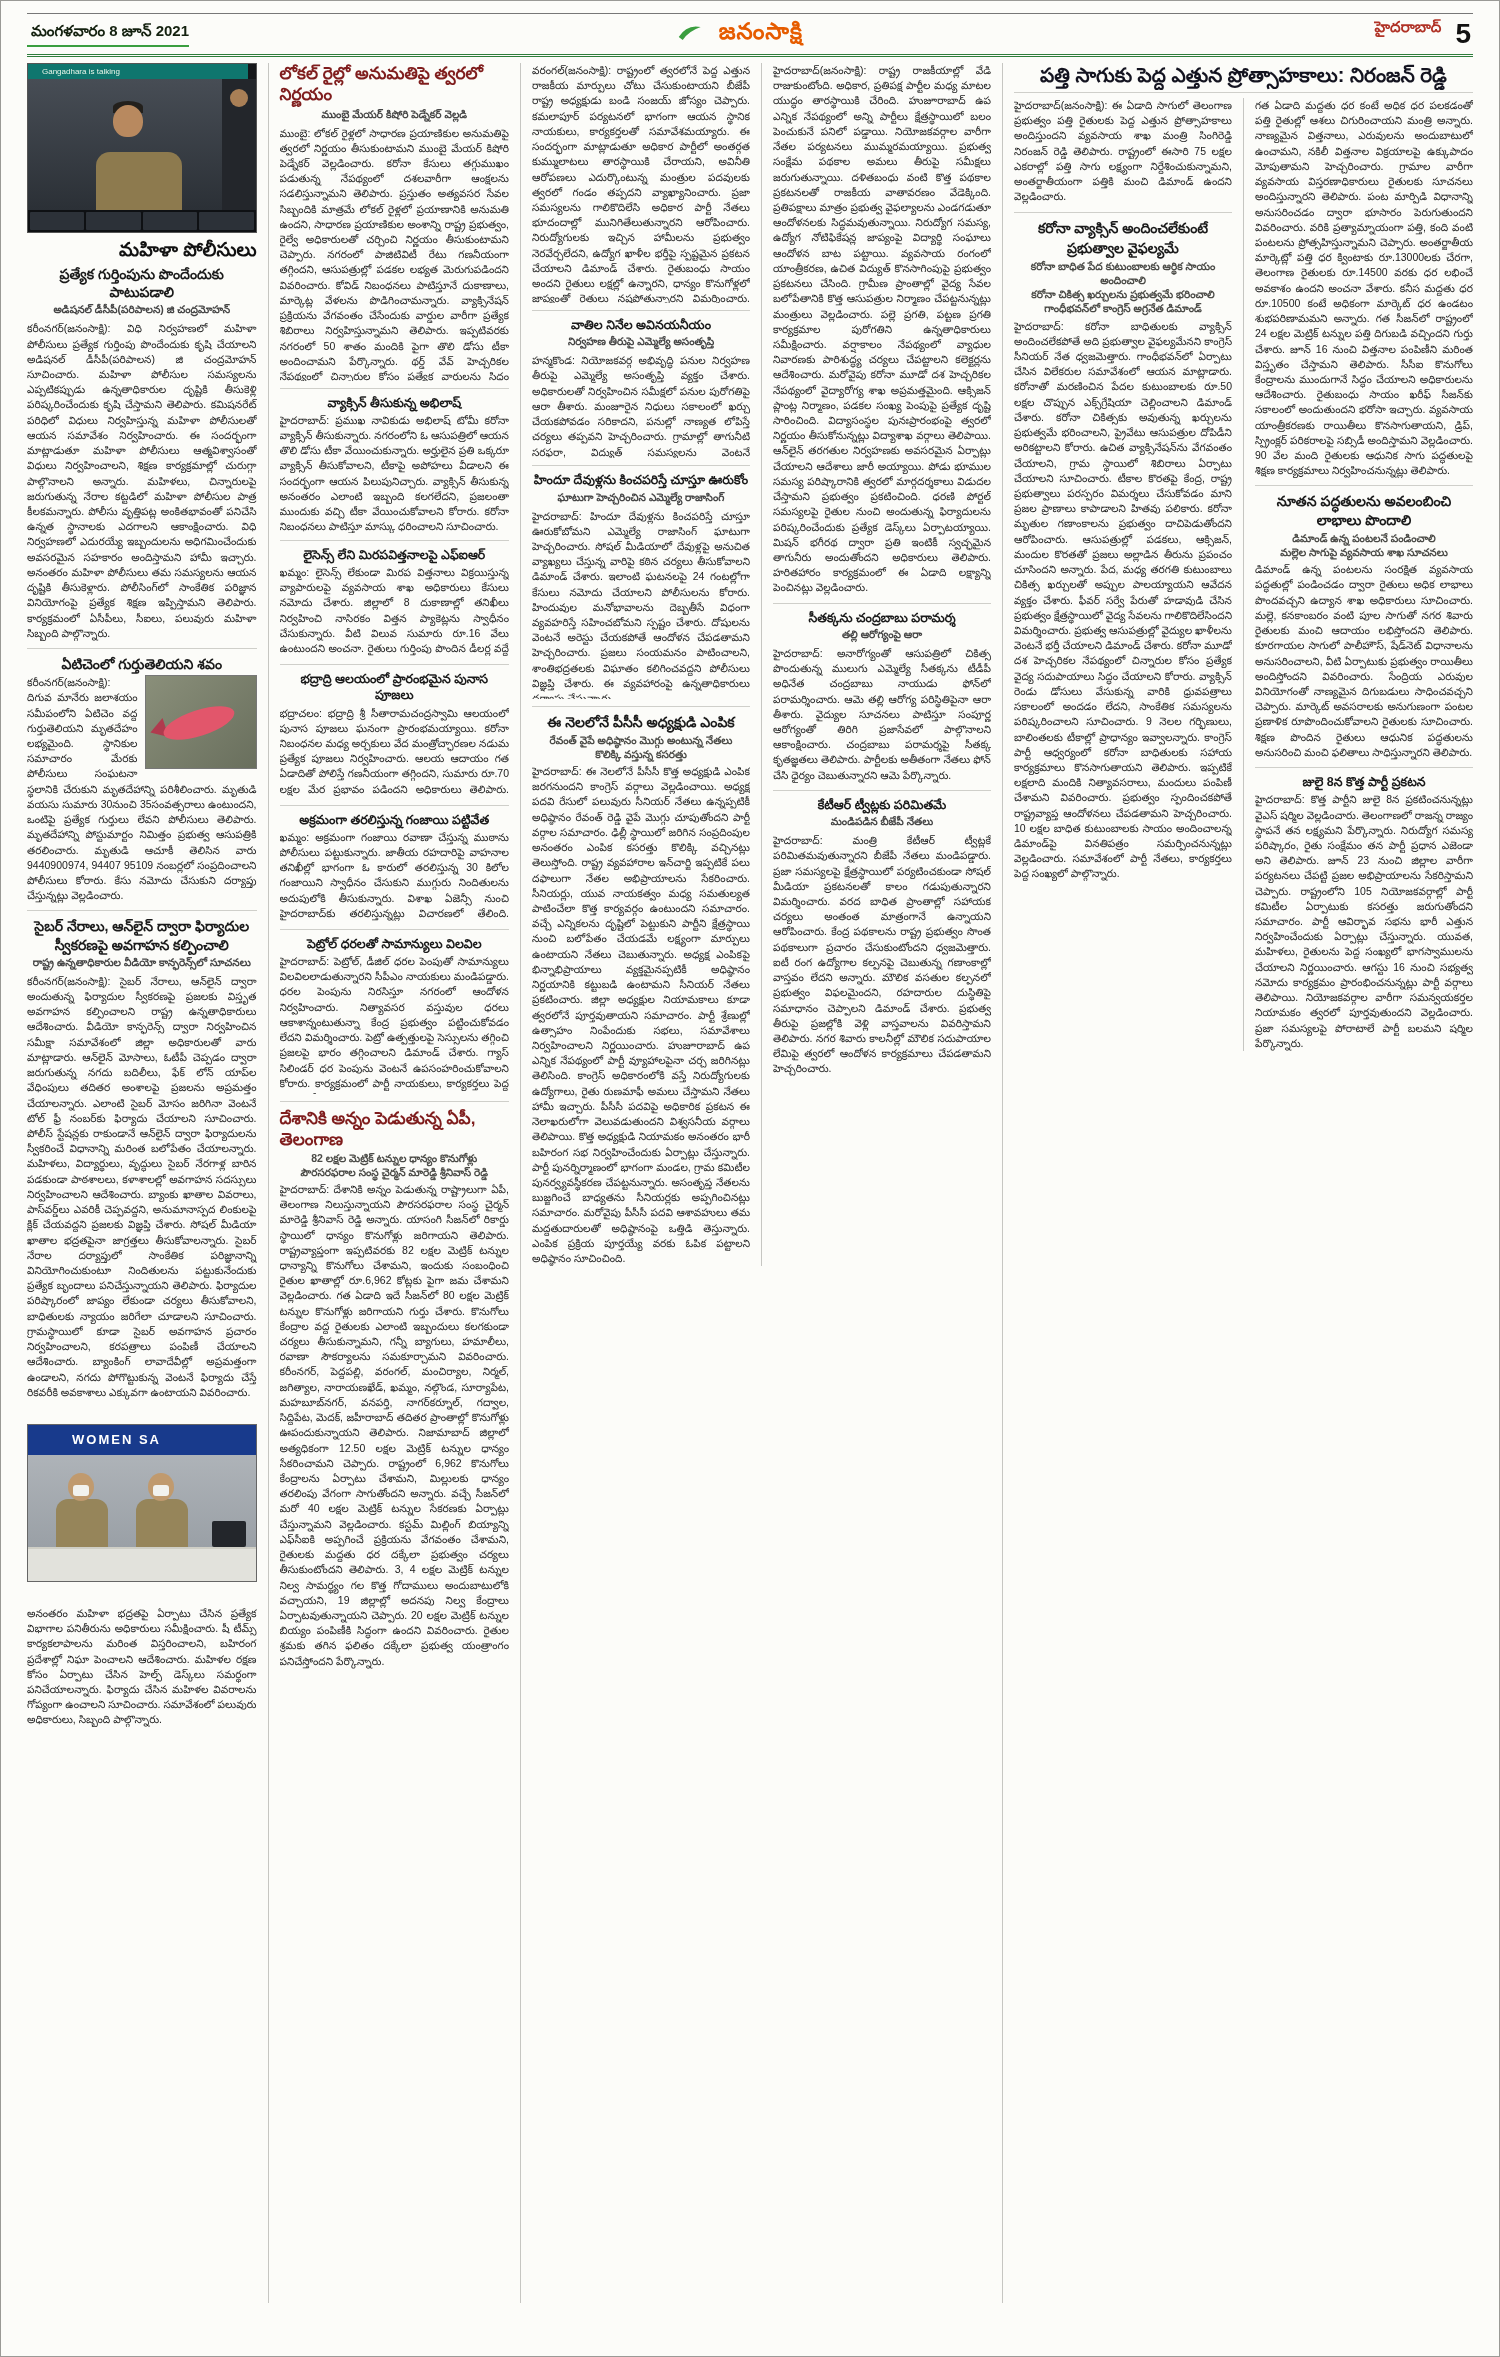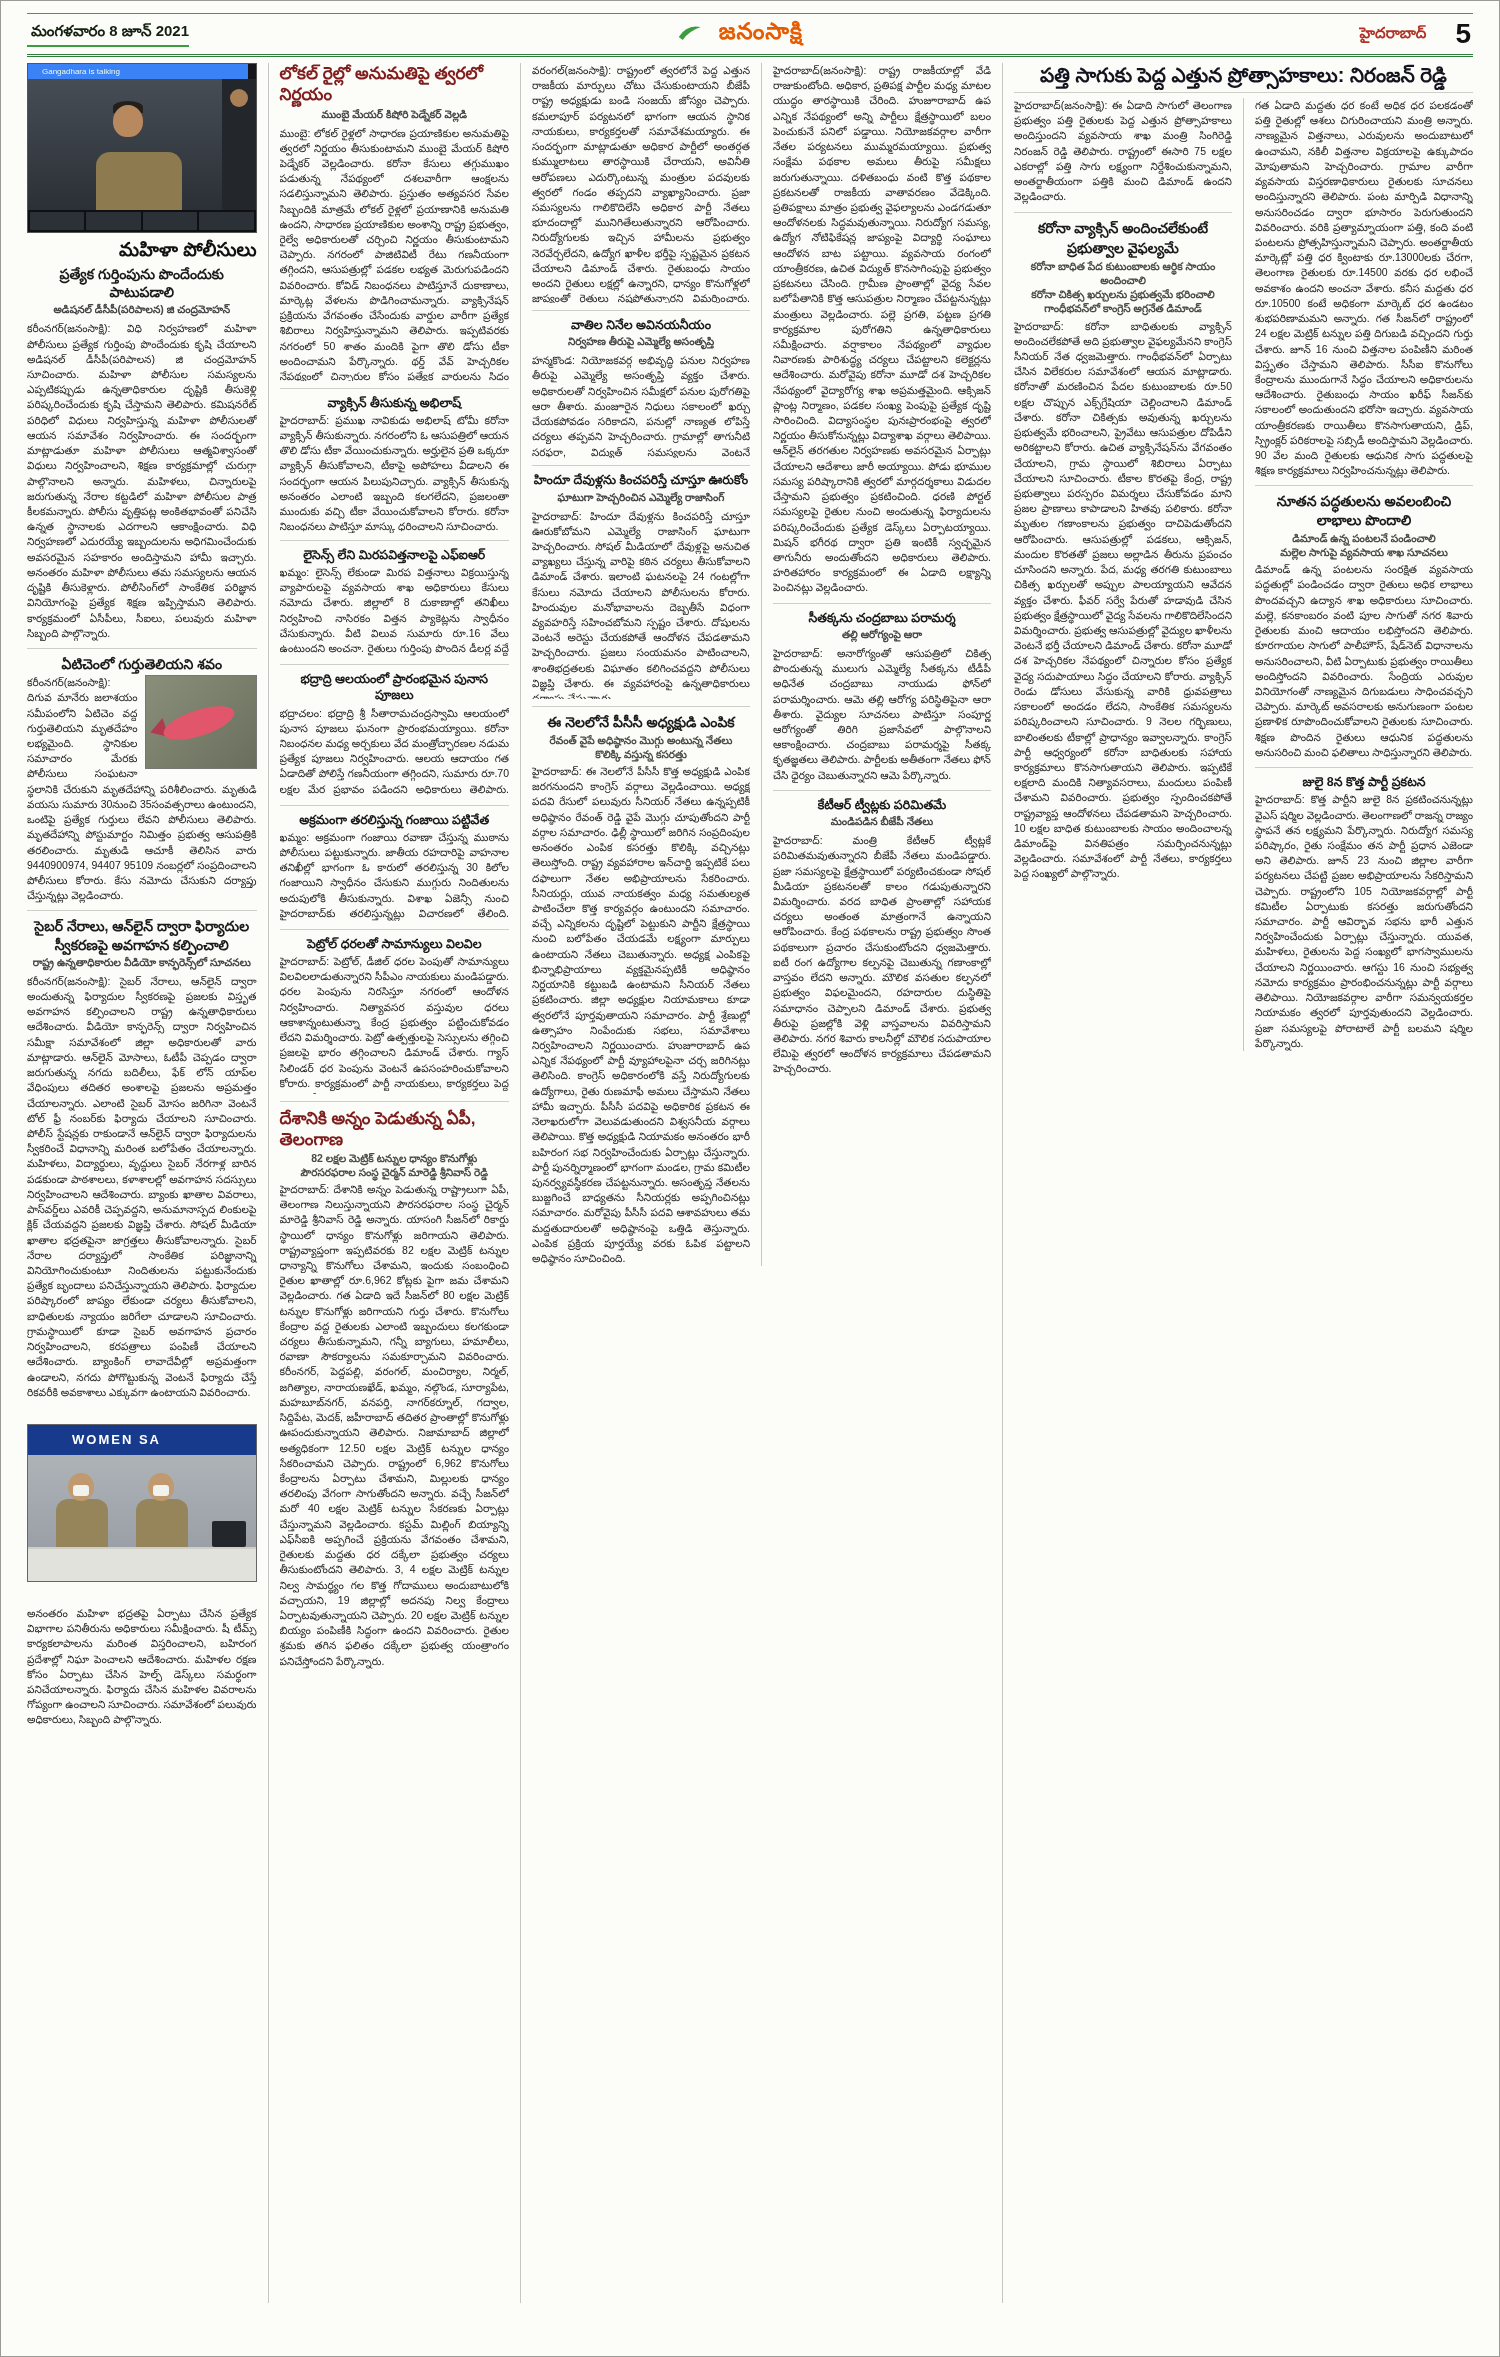--- a/index.html
+++ b/index.html
@@ -8,21 +8,21 @@
           padding:12px 26px 14px; overflow:hidden; position:relative; }
 
   
   .masthead { height:44px; border-top:1px solid #777; border-bottom:3px double #2e7d3c;
               display:flex; align-items:center; justify-content:space-between; position:relative; }
   .m-date { font-size:15px; font-weight:bold; color:#14210f; padding-left:4px;
             border-bottom:2px solid #3a9e3f; padding-bottom:2px; }
   .m-logo { position:absolute; left:50%; top:50%; transform:translate(-58%,-50%);
             display:flex; align-items:center; gap:16px; }
   .m-logo-text { font-size:23px; font-weight:bold; color:#e65c00; letter-spacing:1px; }
-  .m-right { display:flex; align-items:center; gap:29px; padding-right:2px; }
+  .m-right { display:flex; align-items:flex-start; gap:14px; padding-right:2px; }
   .m-city { font-size:15px; font-weight:bold; color:#b03226; }
   .m-page { font-size:28px; font-weight:bold; color:#111; }
 
   
   .content { display:flex; height:2240px; overflow:hidden; margin-top:6px; }
   .col, .grp { min-width:0; }
   .col { flex:1 1 0; }
   .grp { flex:2 2 0; }
   .content > * + * { border-left:1px solid #c6c6c2; padding-left:11px; margin-left:11px; }
   .grp-cols { display:flex; }
@@ -38,21 +38,21 @@
   .h-sm { font-size:12.5px; font-weight:bold; text-align:center; color:#1a1a1a; line-height:1.3; margin-bottom:2px; }
   .kicker { font-size:19px; font-weight:bold; text-align:right; color:#111; }
   .deck { font-size:10.5px; font-weight:bold; text-align:center; color:#4a4a46; line-height:1.35; }
   .byline { font-size:10.5px; font-weight:bold; text-align:center; color:#454545; margin:2px 0 3px; }
   .bd { font-size:10.5px; line-height:1.45; text-align:justify; color:#202020; word-break:break-word; }
   .clip { overflow:hidden; }
   .ghead { padding-bottom:4px; border-bottom:1px solid #cfcfca; margin-bottom:5px; }
 
   
   .ph-video { height:170px; background:#15171a; position:relative; overflow:hidden; margin-bottom:6px; border:1px solid #555; }
-  .vtop { position:absolute; top:0; left:0; right:8px; height:15px; background:#3b82f6; color:#eaf7ea;
+  .vtop { position:absolute; top:0; left:0; right:8px; height:15px; background:#0f766e; color:#eaf7ea;
           font-size:8px; line-height:15px; padding-left:14px; }
   .vmain { position:absolute; top:15px; left:0; right:34px; bottom:22px; background:linear-gradient(#474d55,#2b3036); }
   .vhead { position:absolute; left:44%; top:26px; width:30px; height:32px; border-radius:50% 50% 46% 46%; background:#b8895f; }
   .vhair { position:absolute; left:44%; top:22px; width:30px; height:12px; border-radius:50% 50% 0 0; background:#23201c; }
   .vbody { position:absolute; left:35%; bottom:0; width:86px; height:58px; border-radius:14px 14px 0 0; background:#8d7a4e; }
   .vside { position:absolute; top:15px; right:0; width:34px; bottom:22px; background:#23262b; }
   .vside:before { content:""; position:absolute; left:8px; top:10px; width:18px; height:18px; border-radius:50%; background:#a97f56; }
   .vstrip { position:absolute; bottom:0; left:0; right:0; height:22px; background:#0e1013; display:flex; gap:2px; padding:2px; }
   .vthumb { flex:1; background:#2c3138; border-radius:1px; }
 

